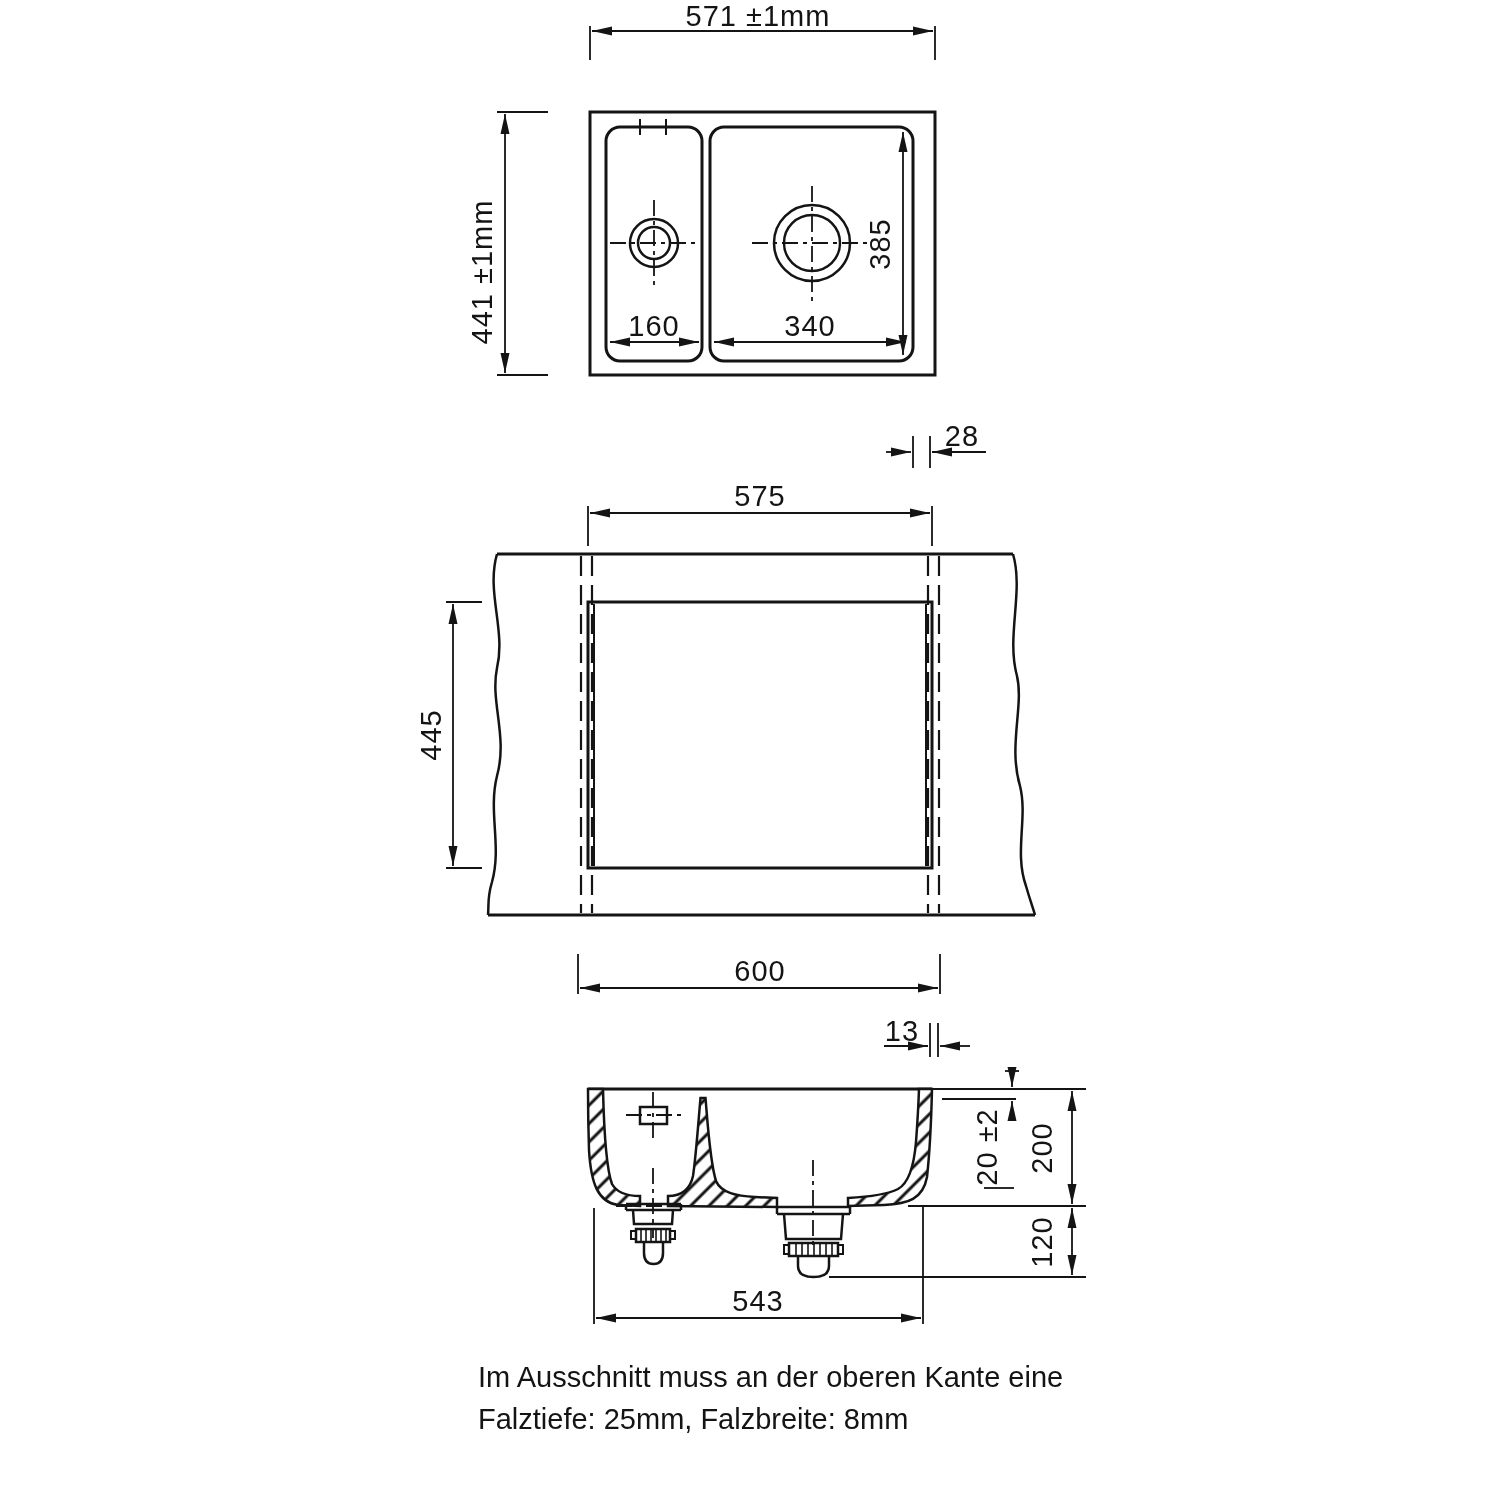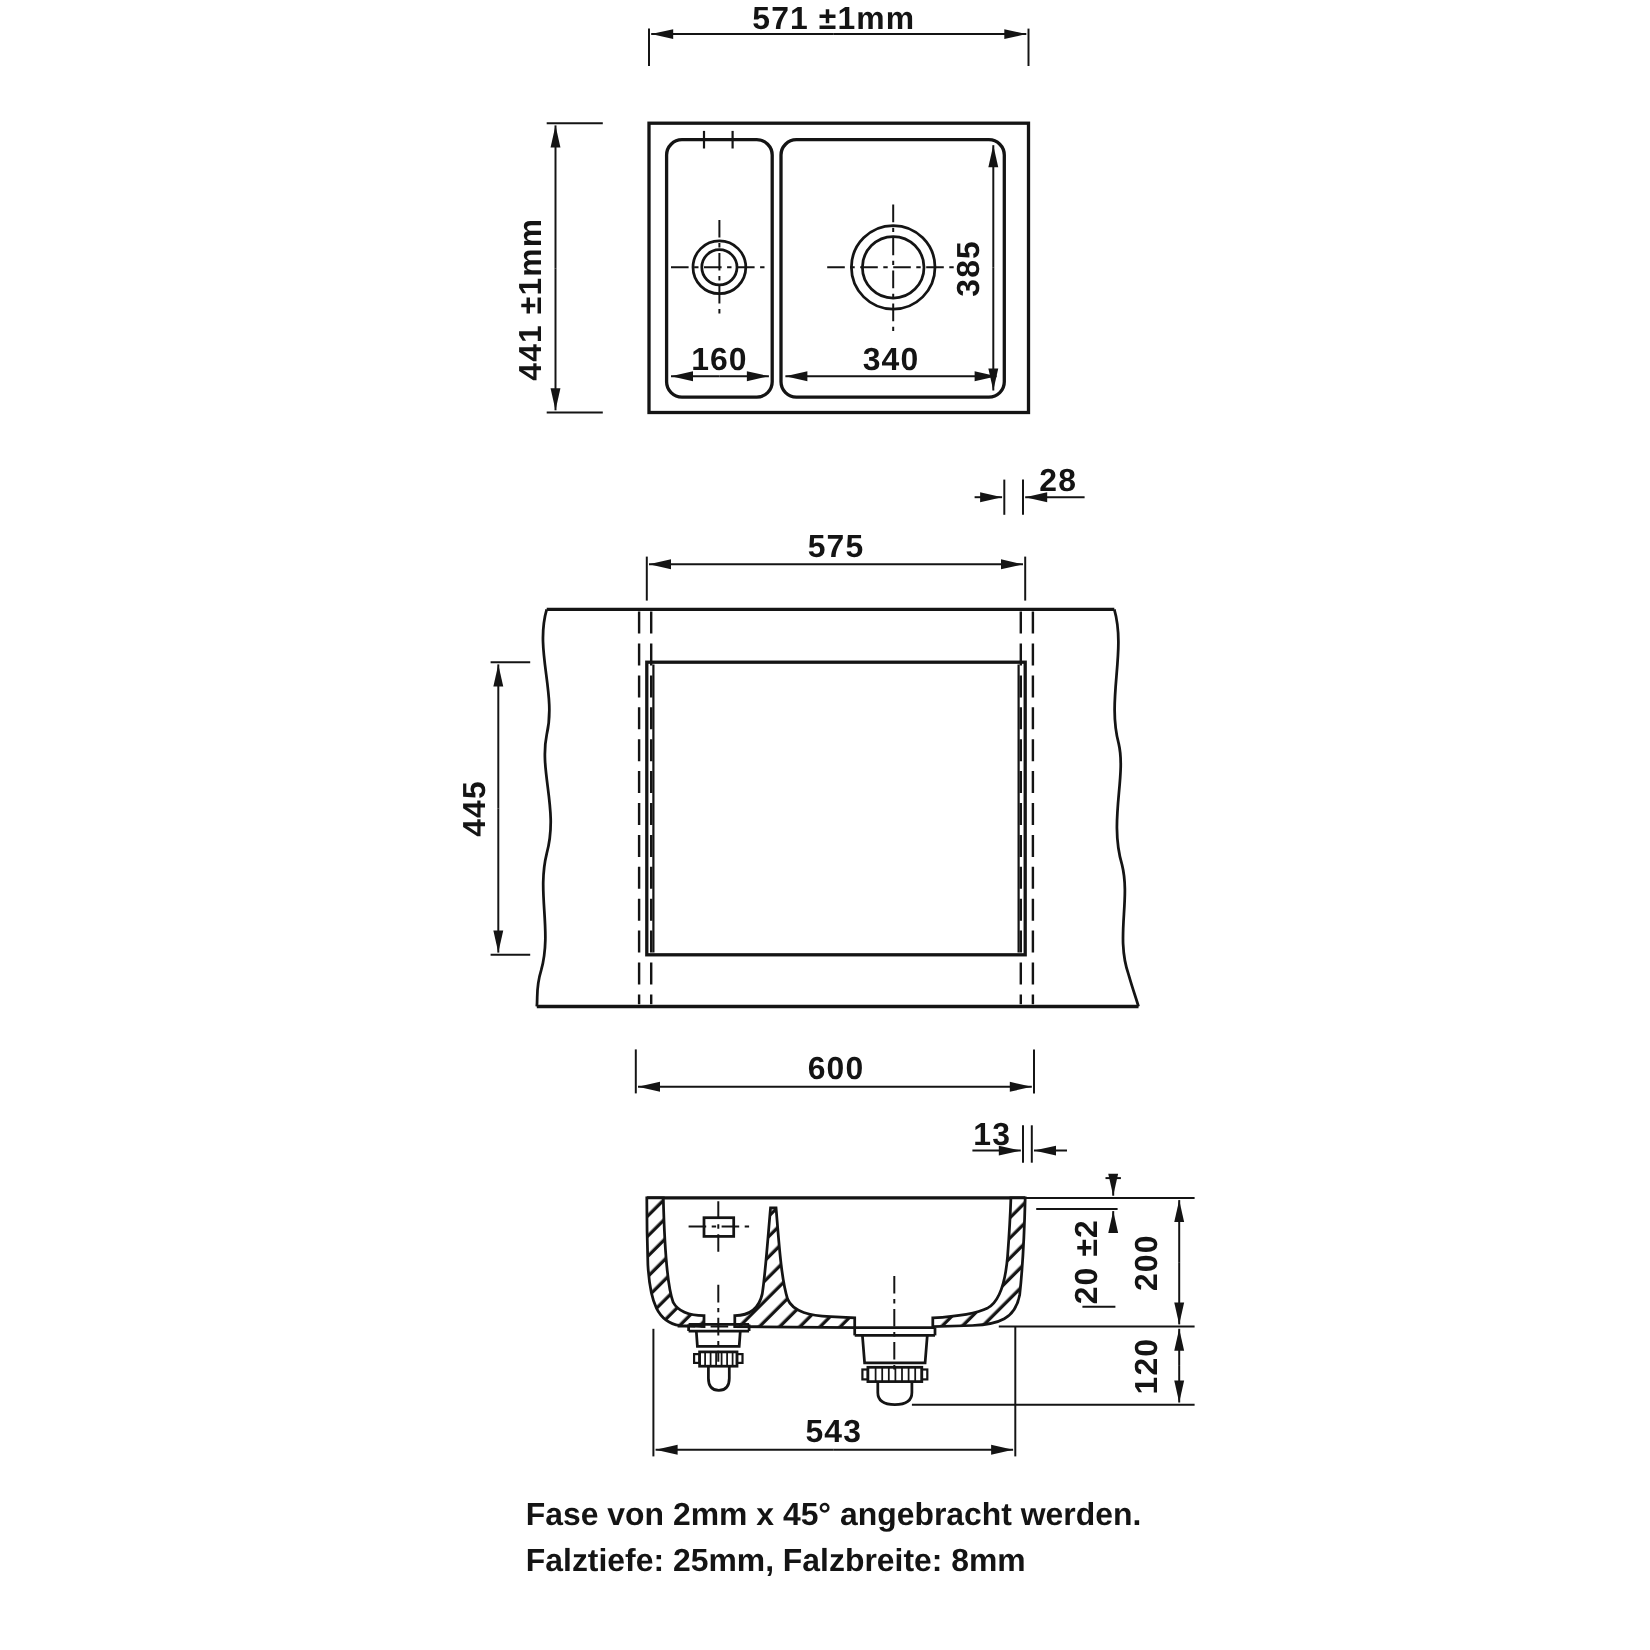--- a/index.html
+++ b/index.html
@@ -1,17 +1,17 @@
 <!DOCTYPE html>
 <html><head>
 <meta charset="utf-8">
 <style>
   html,body{margin:0;padding:0;background:#ffffff;}
   .canvas{position:relative;width:1492px;height:1500px;background:#ffffff;overflow:hidden;
-          font-family:"Liberation Sans", sans-serif;font-weight:bold;}
+          font-family:"Liberation Sans", sans-serif;}
   svg{position:absolute;left:0;top:0;}
   svg text{font-family:"Liberation Sans", sans-serif;fill:#141414;letter-spacing:1px;}
   .dimtxt{font-size:29px;}
   .notes{position:absolute;left:478px;top:1356px;font-size:29px;line-height:42px;color:#141414;
          white-space:nowrap;}
 </style>
 </head>
 <body>
 
 <div class="canvas">
@@ -213,16 +213,16 @@
       <path d="M758,1318 L921,1318" marker-end="url(#arr)"></path>
     </g>
   </g>
   <text class="dimtxt" transform="translate(997,1147) rotate(-90)" text-anchor="middle">20 ±2</text>
   <text class="dimtxt" transform="translate(1052,1148) rotate(-90)" text-anchor="middle">200</text>
   <text class="dimtxt" transform="translate(1052,1242) rotate(-90)" text-anchor="middle">120</text>
   <text class="dimtxt" x="758" y="1311" text-anchor="middle">543</text>
 </svg>
 
 <div class="notes">
-  <div>Fase von 2mm x 45° angebracht werden.</div>
+  <div>Im Ausschnitt muss an der oberen Kante eine</div>
   <div>Falztiefe: 25mm, Falzbreite: 8mm</div>
 </div>
 </div>
 
 </body></html>

